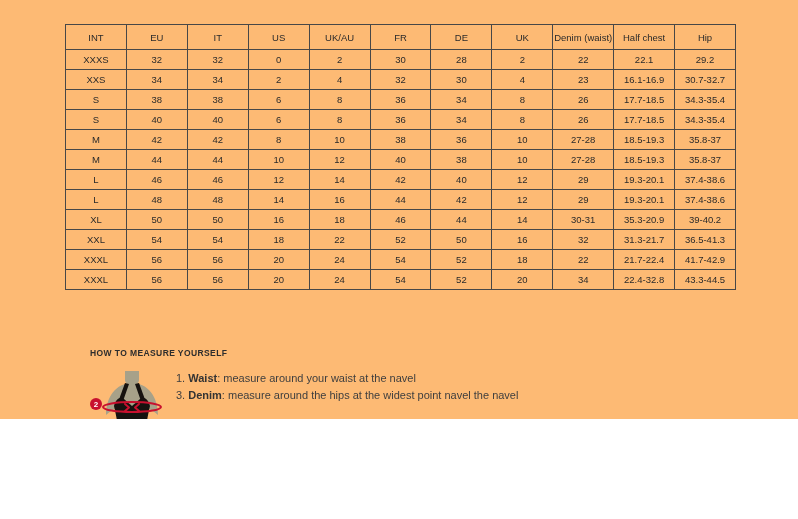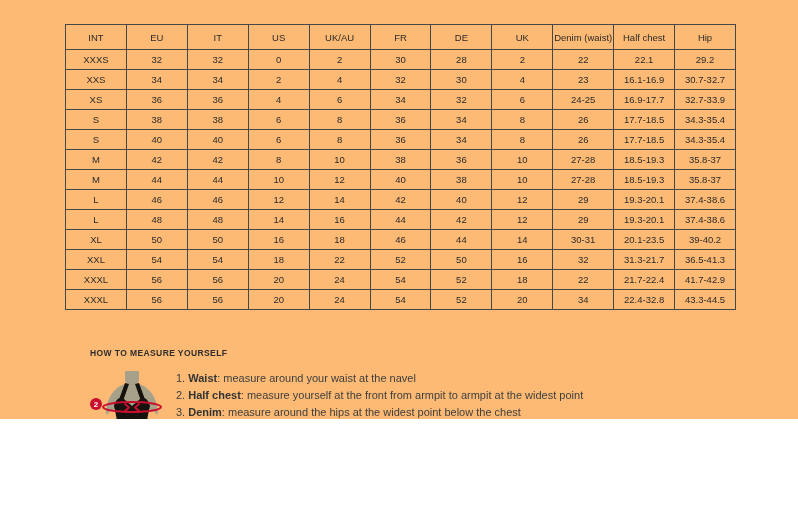--- a/index.html
+++ b/index.html
@@ -115,33 +115,20 @@
           <td>2</td>
           <td>4</td>
           <td>32</td>
           <td>30</td>
           <td>4</td>
           <td>23</td>
           <td>16.1-16.9</td>
           <td>30.7-32.7</td>
         </tr>
         <tr>
-          <td>XS</td>
-          <td>36</td>
-          <td>36</td>
-          <td>4</td>
-          <td>6</td>
-          <td>34</td>
-          <td>32</td>
-          <td>6</td>
-          <td>24-25</td>
-          <td>16.9-17.7</td>
-          <td>32.7-33.9</td>
-        </tr>
-        <tr>
           <td>S</td>
           <td>38</td>
           <td>38</td>
           <td>6</td>
           <td>8</td>
           <td>36</td>
           <td>34</td>
           <td>8</td>
           <td>26</td>
           <td>17.7-18.5</td>
@@ -215,21 +202,21 @@
         <tr>
           <td>XL</td>
           <td>50</td>
           <td>50</td>
           <td>16</td>
           <td>18</td>
           <td>46</td>
           <td>44</td>
           <td>14</td>
           <td>30-31</td>
-          <td>20.1-23.5</td>
+          <td>35.3-20.9</td>
           <td>39-40.2</td>
         </tr>
         <tr>
           <td>XXL</td>
           <td>54</td>
           <td>54</td>
           <td>18</td>
           <td>22</td>
           <td>52</td>
           <td>50</td>
@@ -304,17 +291,16 @@
         <text x="84" y="64" text-anchor="middle" font-size="8" font-weight="bold" fill="#ffffff" font-family="Liberation Sans, sans-serif">1</text>
 
         <circle cx="11" cy="85" r="6" fill="#c8102e"></circle>
         <text x="11" y="88" text-anchor="middle" font-size="8" font-weight="bold" fill="#ffffff" font-family="Liberation Sans, sans-serif">3</text>
       </g>
     </svg>
   </div>
 
   <ol class="measure-steps">
       <li><span>1. </span><b>Waist</b><span>: measure around your waist at the navel</span></li>
-      <li><span>2. </span><b>Half chest</b><span>: measure yourself at the front from armpit to armpit at the widest point</span></li>
-      <li><span>3. </span><b>Denim</b><span>: measure around the hips at the widest point below the chest</span></li>
+      <li><span>3. </span><b>Denim</b><span>: measure around the hips at the widest point navel the navel</span></li>
     </ol>
 
 </div>
 
 </body></html>

